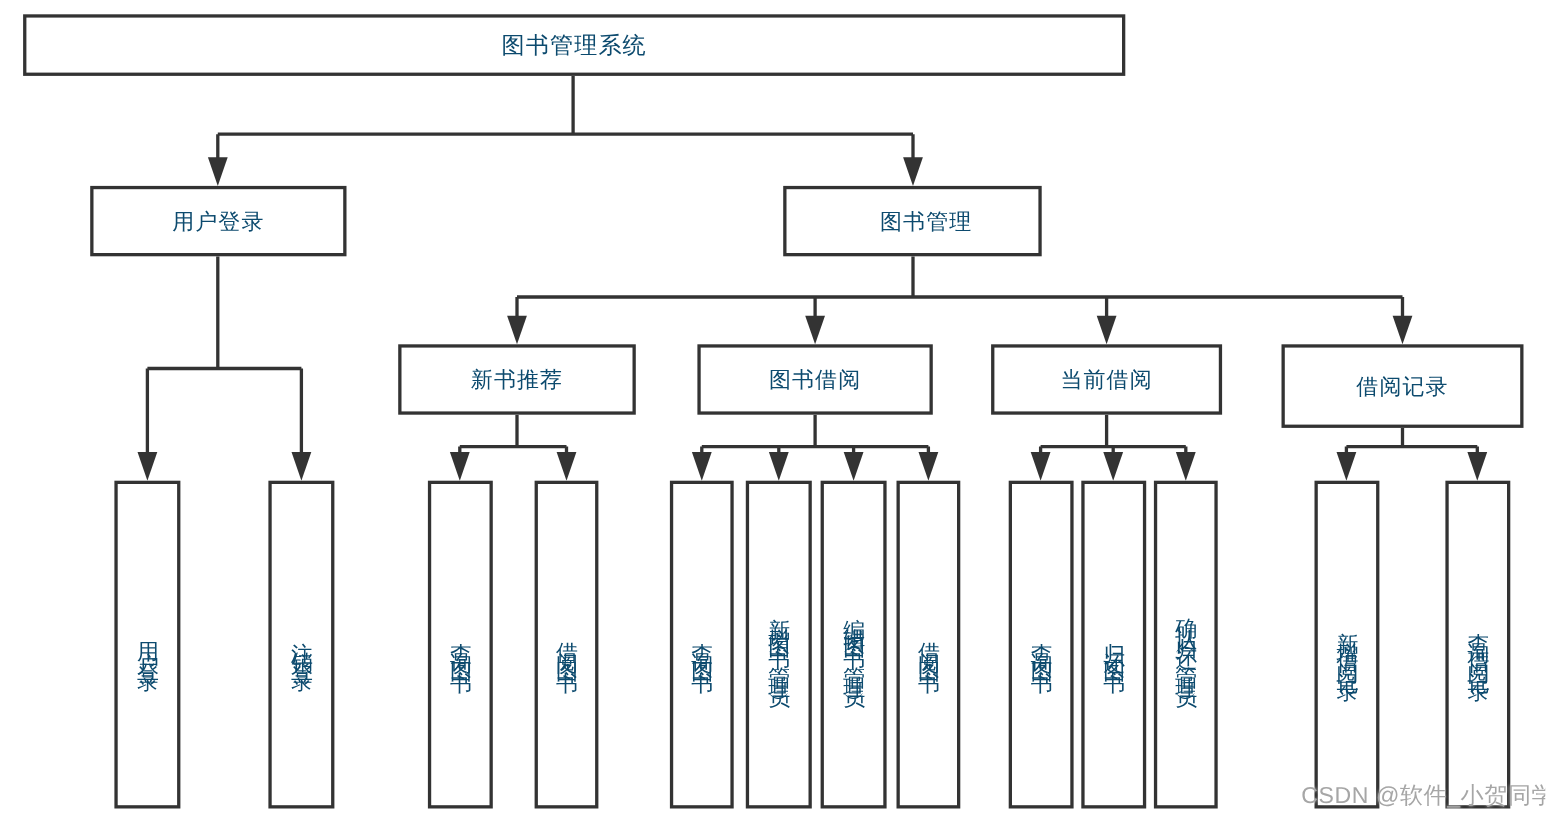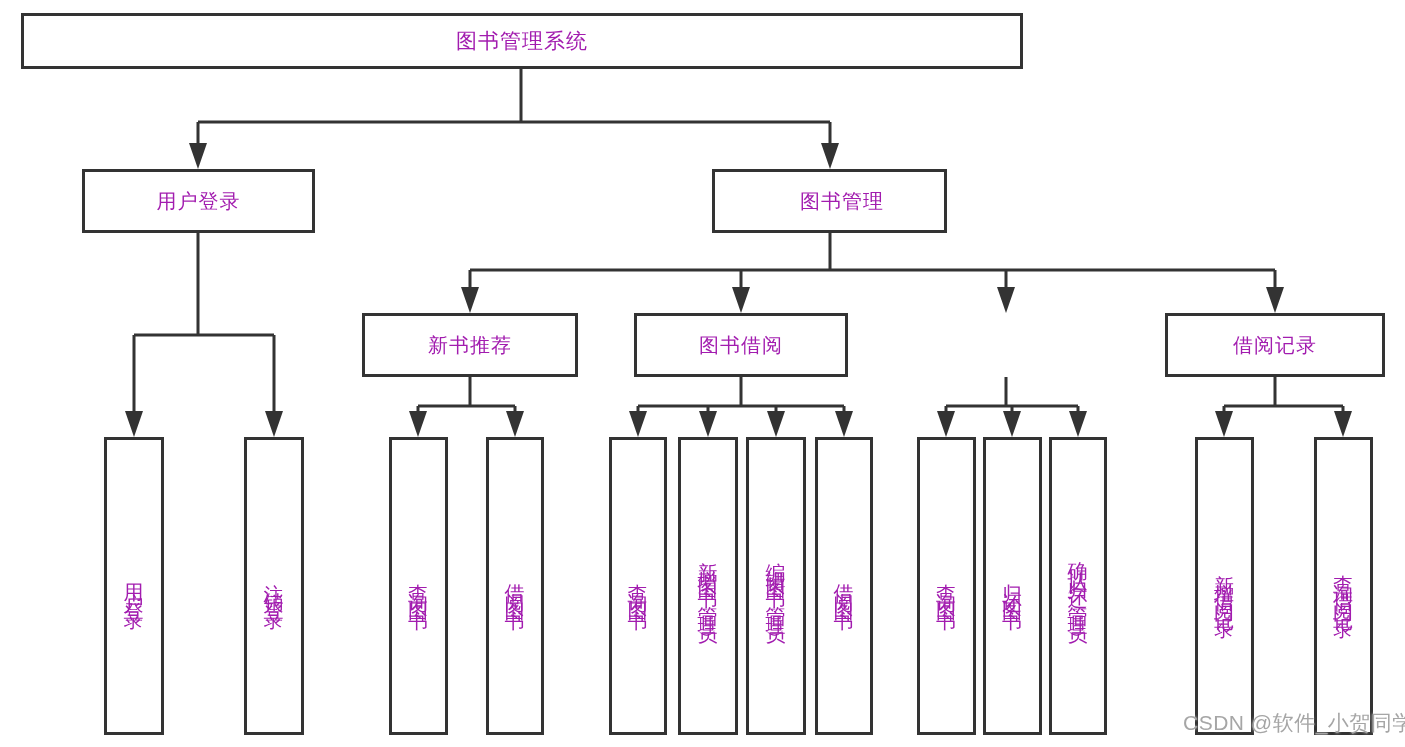--- a/index.html
+++ b/index.html
@@ -28,21 +28,21 @@
   svg.connectors polygon { fill: #333333; }
 
   .box {
     position: absolute;
     border: 3px solid #333333;
     background: #ffffff;
     display: flex;
     align-items: center;
     justify-content: center;
     z-index: 2;
-    color: #a21caf;
+    color: #0c4a6e;
   }
   .hbox { font-size: 20px; letter-spacing: 1px; }
   .hbox.root { font-size: 21px; }
   .vbox {
     writing-mode: vertical-rl;
     text-orientation: mixed;
     font-size: 20px;
     letter-spacing: 9px;
     line-height: 1;
   }
@@ -118,21 +118,24 @@
   <div class="box hbox" style="left:712px; top:169px; width:235px; height:64px;padding-left:25px;">
     <span>图书管理</span>
   </div>
 
   <div class="box hbox" style="left:362px; top:313px; width:216px; height:64px;">
     <span>新书推荐</span>
   </div>
   <div class="box hbox" style="left:634px; top:313px; width:214px; height:64px;">
     <span>图书借阅</span>
   </div>
-  <div class="box hbox" style="left:1165px; top:313px; width:220px; height:64px;">
+  <div class="box hbox" style="left:901px; top:313px; width:210px; height:64px;">
+    <span>当前借阅</span>
+  </div>
+  <div class="box hbox" style="left:1165px; top:313px; width:220px; height:76px;">
     <span>借阅记录</span>
   </div>
 
   <div class="box vbox" style="left:104px; top:437px; width:60px; height:298px;">
     <span>用户登录</span>
   </div>
   <div class="box vbox" style="left:244px; top:437px; width:60px; height:298px;">
     <span>注销登录</span>
   </div>
 

